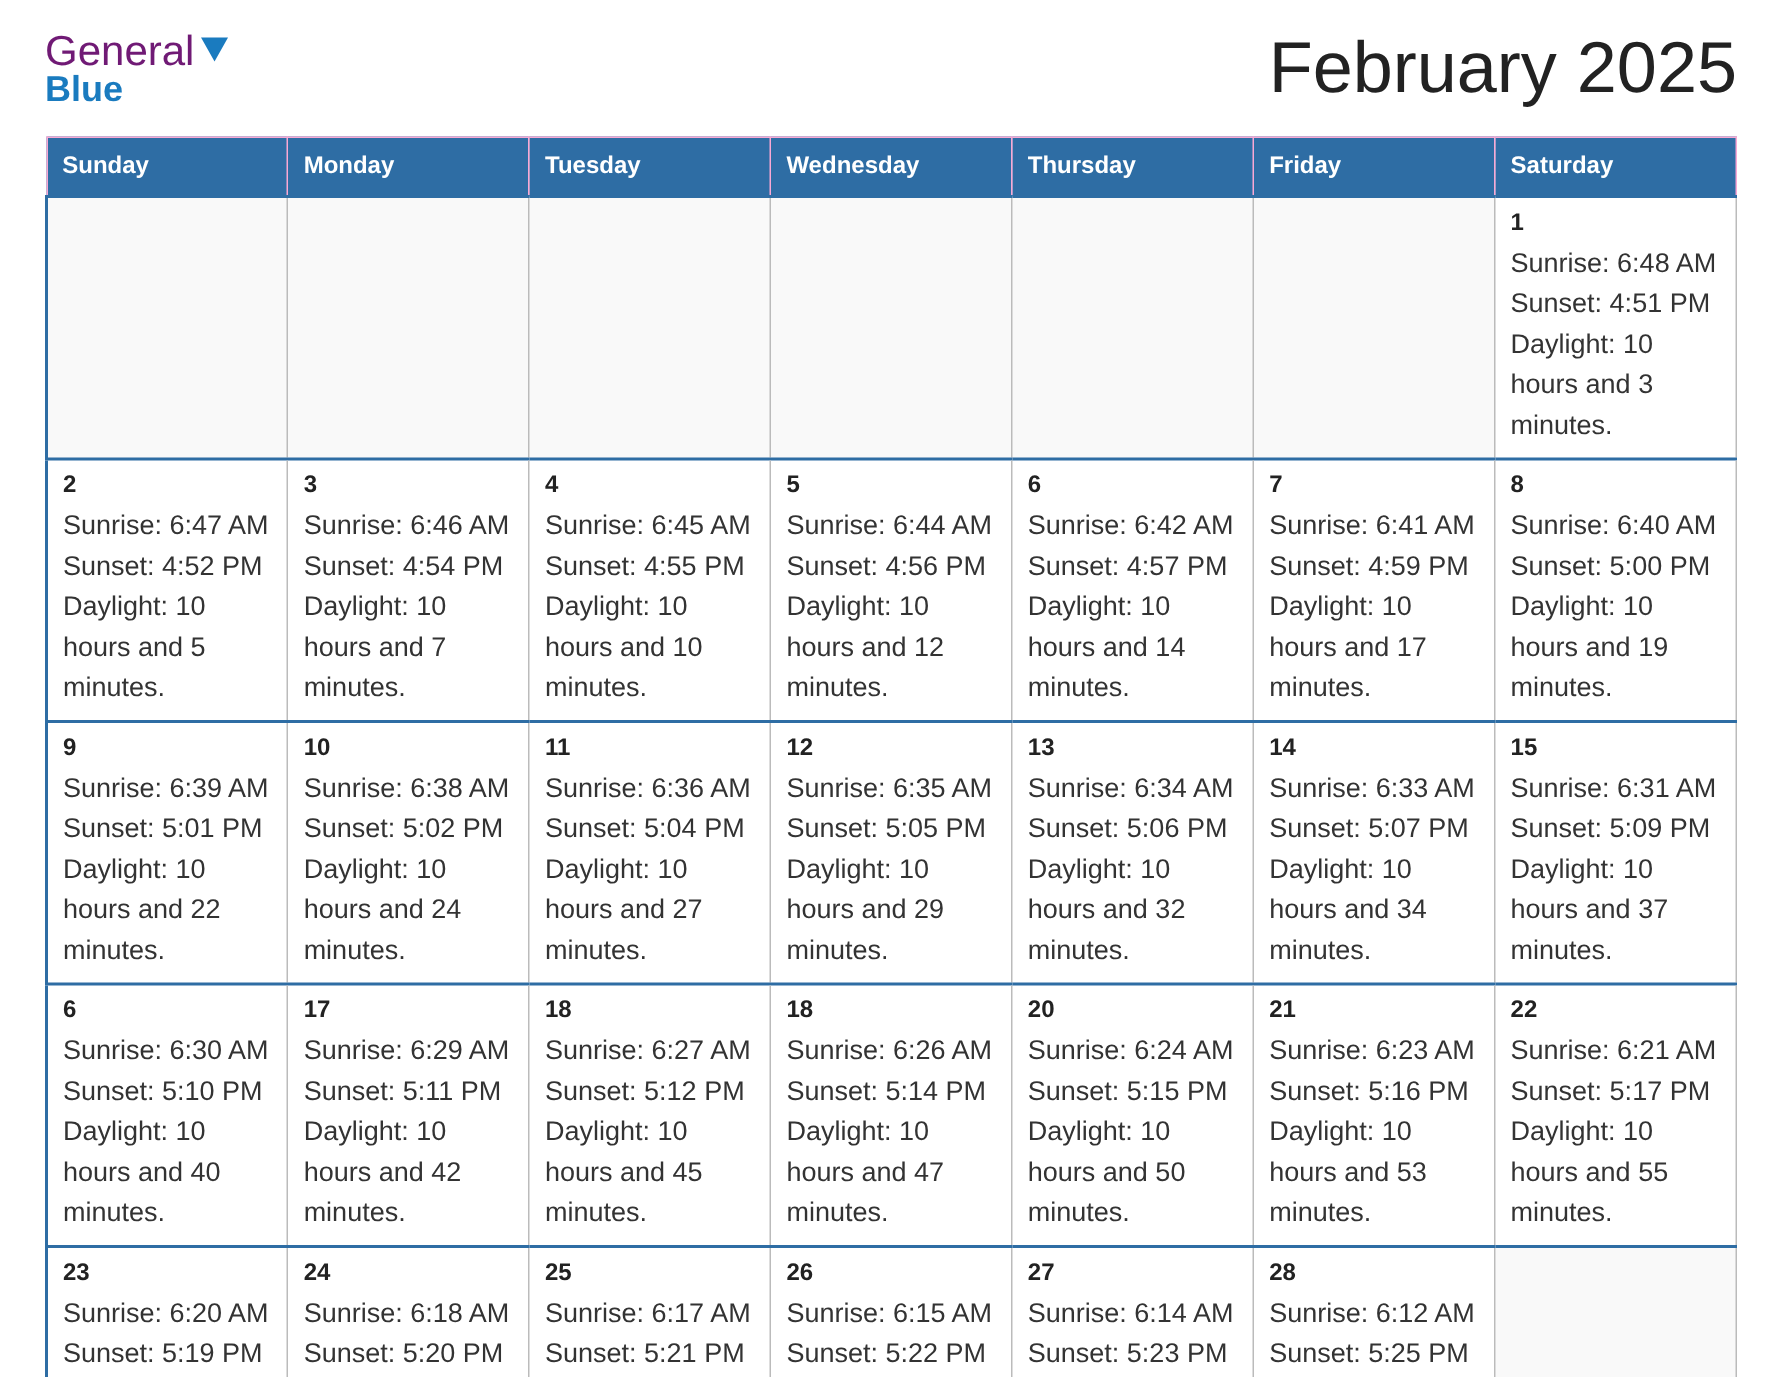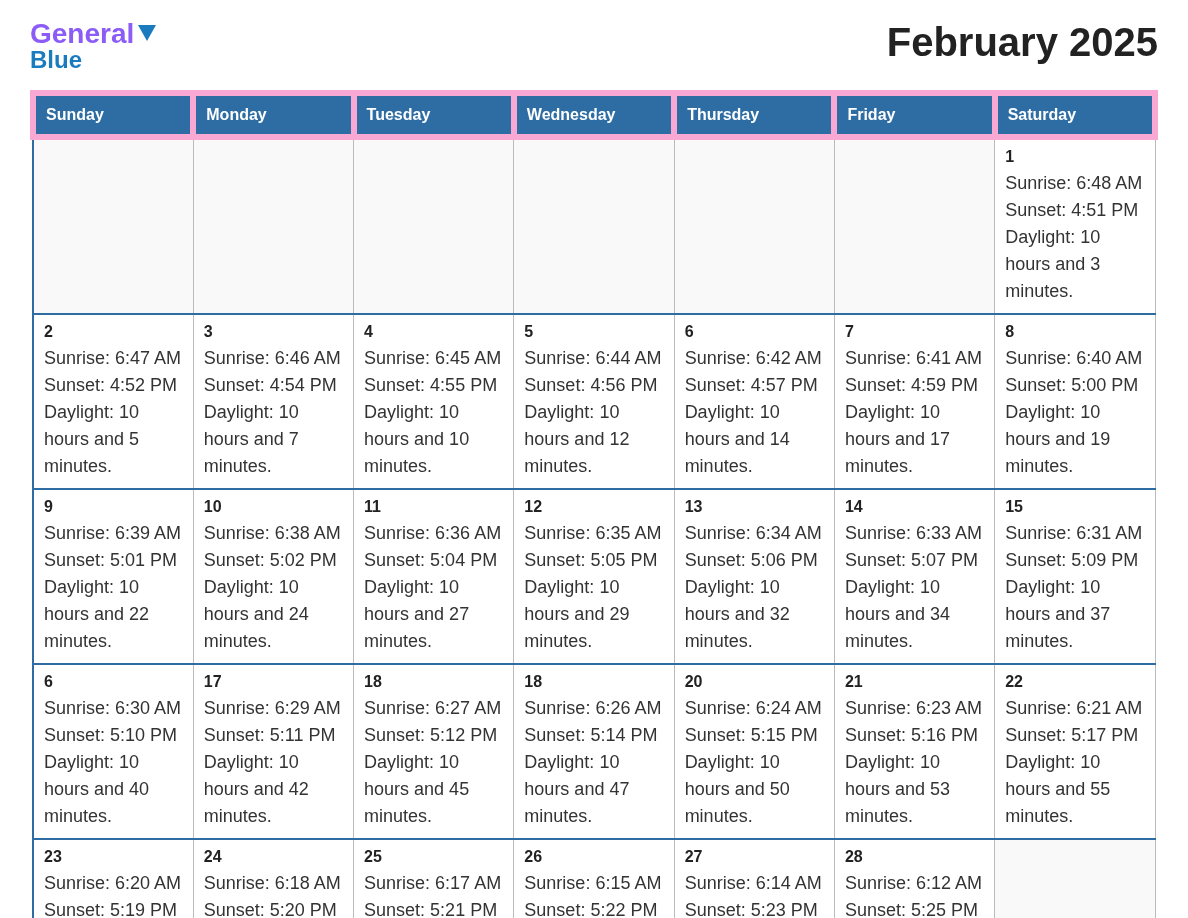--- a/index.html
+++ b/index.html
@@ -16,60 +16,60 @@
       align-items: flex-start;
       margin-bottom: 18px;
     }
     .logo {
       display: flex;
       flex-direction: column;
       align-items: flex-start;
     }
     .logo-general {
       font-size: 28px;
-      font-weight: bold;
-      color: #8b5cf6;
+      font-weight: normal;
+      color: #701a75;
       line-height: 1;
     }
     .logo-blue {
       font-size: 24px;
       font-weight: bold;
       color: #1a7bbf;
       line-height: 1;
     }
     .logo-line {
       display: flex;
       align-items: center;
     }
     .title-block {
       text-align: right;
     }
     .month-title {
-      font-size: 40px;
-      font-weight: bold;
+      font-size: 48px;
+      font-weight: normal;
       color: #222;
       line-height: 1.1;
     }
     .location {
       font-size: 22px;
       color: #555;
       margin-top: 4px;
     }
     .calendar {
       width: 100%;
       border-collapse: collapse;
     }
     .calendar thead tr th {
       background-color: #2e6da4;
       color: #fff;
       font-size: 16px;
       font-weight: bold;
       padding: 10px 10px;
       text-align: left;
-      border: 6px solid #f9a8d4;
+      border: 1px solid #f9a8d4;
     }
     .calendar tbody tr td {
       vertical-align: top;
       border: 1px solid #bbb;
       padding: 8px 10px;
       width: 14.28%;
       min-height: 100px;
       height: 120px;
     }
     .day-number {

